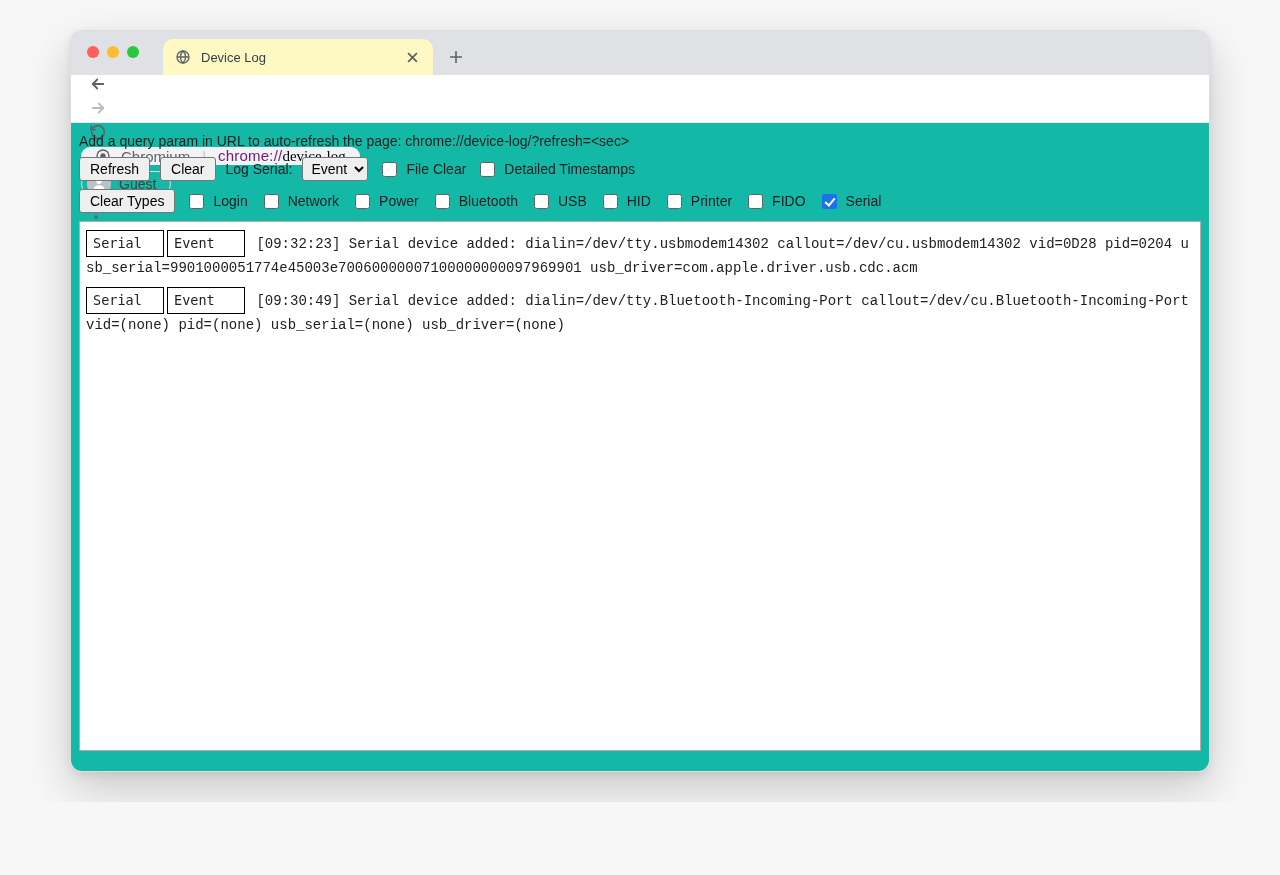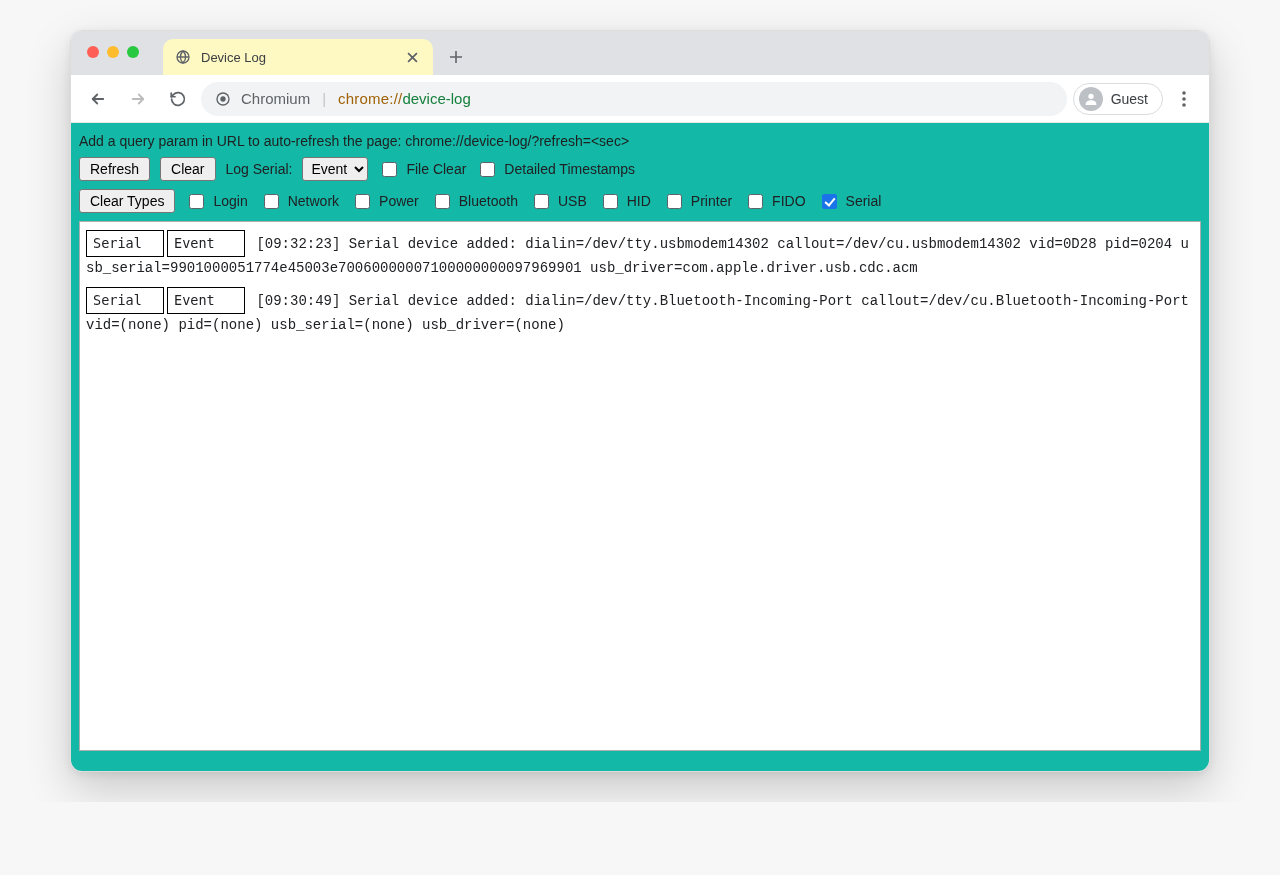--- a/index.html
+++ b/index.html
@@ -66,24 +66,25 @@
     display:flex;align-items:center;justify-content:center;
     color:#5f6368; font-size:20px;
     margin-left: 8px; margin-bottom: 3px;
     border-radius: 50%;
   }
   
   .toolbar {
     background: #fff;
     height: 48px;
     display:flex;
-    align-items:center;
+    align-items:flex-start;
     padding: 0 10px;
     gap: 6px;
     border-bottom: 1px solid #e8e8e8;
+    flex-direction: column;
   }
   .icon-btn {
     width: 34px; height: 34px;
     display:flex;align-items:center;justify-content:center;
     color:#5f6368;
     border-radius:50%;
     font-size: 18px;
   }
   .icon-btn.disabled { color: #b8b8b8; }
   .omnibox {
@@ -93,22 +94,22 @@
     border-radius: 17px;
     display:flex;
     align-items:center;
     padding: 0 14px;
     gap: 10px;
     color: #5f6368;
     font-size: 15px;
   }
   .omnibox .site-name { color:#5f6368; }
   .omnibox .divider { color:#c4c7c5; margin: 0 2px;}
-  .omnibox .scheme { color:#a16207; letter-spacing: 0.2px;}
-  .omnibox .path-strong { color:#15803d; }
+  .omnibox .scheme { color:#701a75; letter-spacing: 0.2px;}
+  .omnibox .path-strong { color:#000000;font-family:Liberation Serif, serif; }
   .profile-chip {
     height: 32px;
     border: 1px solid #dadce0;
     border-radius: 16px;
     display:flex; align-items:center;
     padding: 0 14px 0 5px;
     gap: 8px;
     color:#3c4043;
     font-size: 14px;
   }

